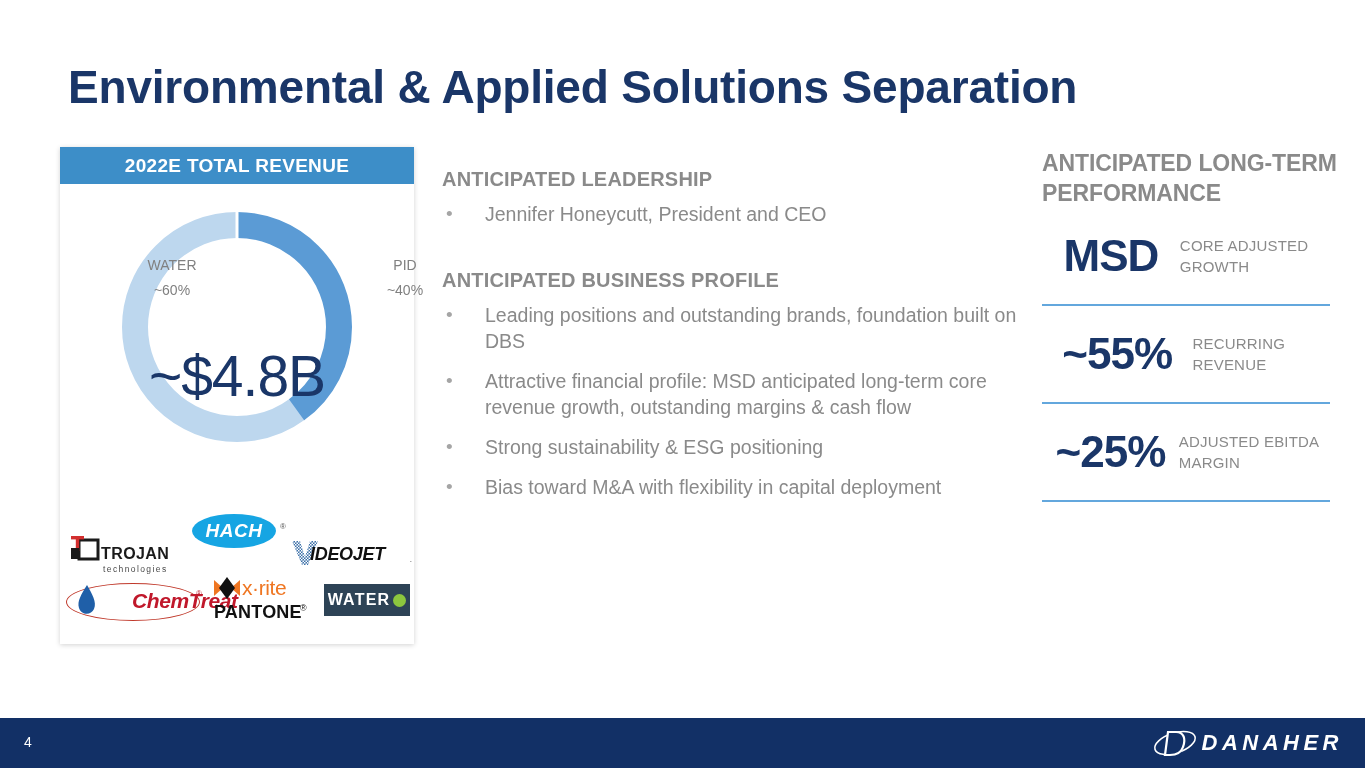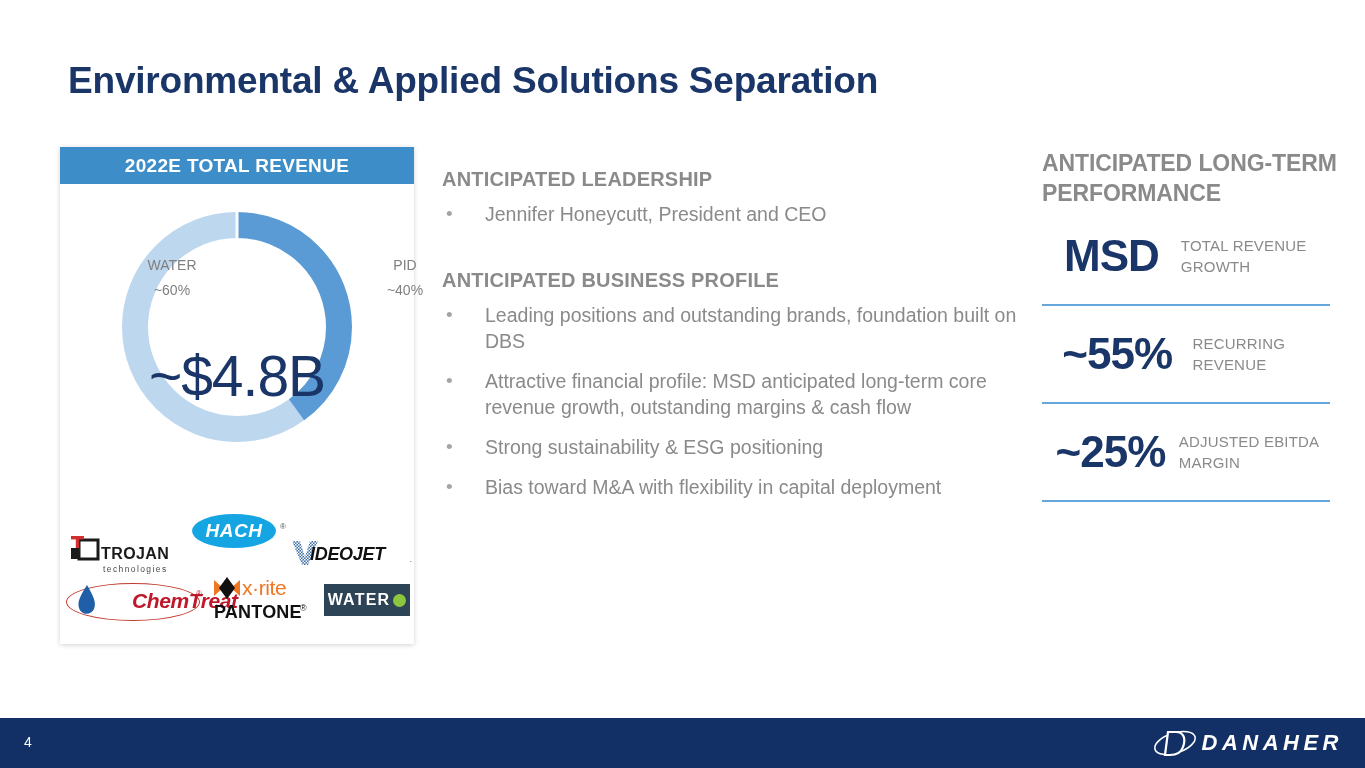--- a/index.html
+++ b/index.html
@@ -21,21 +21,21 @@
     width: 1365px;
     height: 768px;
     background: #ffffff;
   }
 
   
   .slide-title {
     position: absolute;
     left: 68px;
     top: 60px;
-    font-size: 37px;
+    font-size: 46px;
     font-weight: bold;
     color: #1a3668;
     letter-spacing: -0.2px;
     white-space: nowrap;
   }
 
   
   .revenue-card {
     position: absolute;
     left: 60px;
@@ -515,21 +515,21 @@
       </li>
     </ul>
   </div>
 
   <div class="right-col">
 
     <div class="perf-title">ANTICIPATED LONG-TERM PERFORMANCE</div>
 
     <div class="metric-row">
       <div class="metric-val">MSD</div>
-      <div class="metric-label">TOTAL REVENUE GROWTH</div>
+      <div class="metric-label">CORE ADJUSTED GROWTH</div>
     </div>
     <div class="metric-divider"></div>
 
     <div class="metric-row">
       <div class="metric-val">~55%</div>
       <div class="metric-label">RECURRING REVENUE</div>
     </div>
     <div class="metric-divider"></div>
 
     <div class="metric-row">

